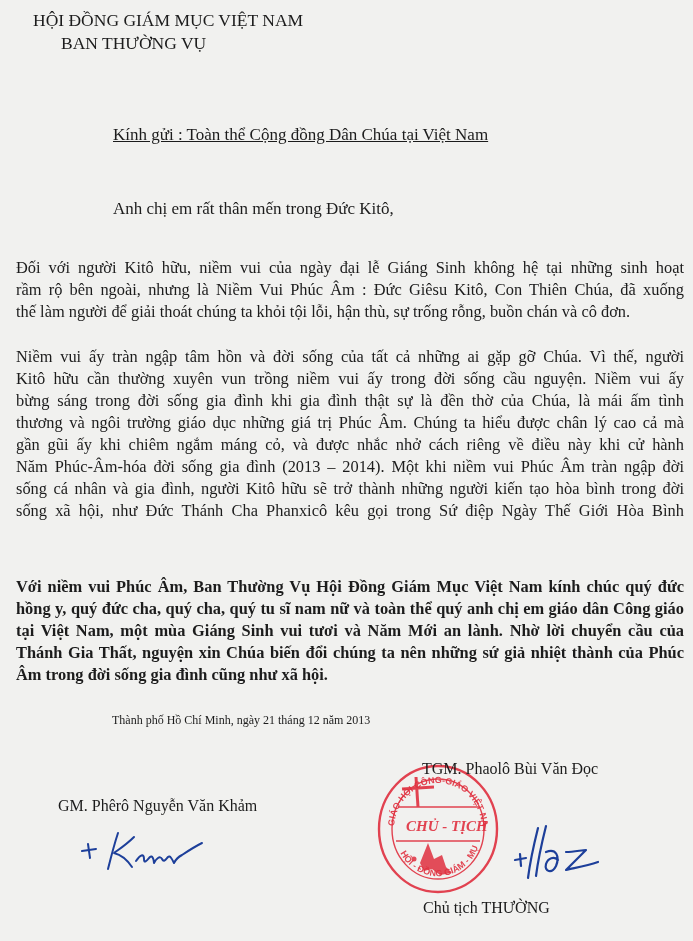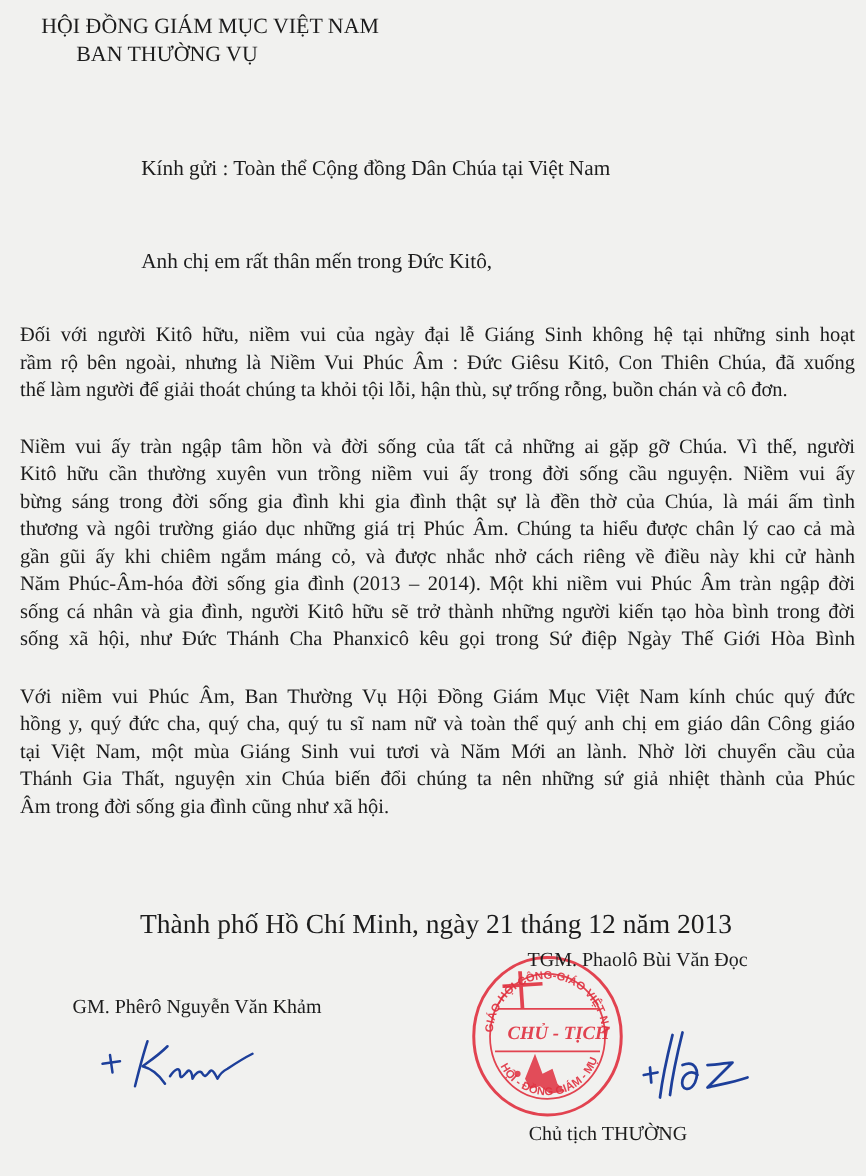--- a/index.html
+++ b/index.html
@@ -24,49 +24,49 @@
     position:absolute; left:376px; top:763px; width:124px; height:132px;
   }
   .sig { position:absolute; }
 </style>
 </head>
 <body>
 
 <div class="abs hdr" style="left:33px;top:10px;">HỘI ĐỒNG GIÁM MỤC VIỆT NAM</div>
 <div class="abs hdr" style="left:61px;top:33px;">BAN THƯỜNG VỤ</div>
 
-<div class="abs body-text" style="left:113px;top:124px;font-size:17px;">Kính gửi : Toàn thể Cộng đồng Dân Chúa tại Việt Nam</div>
+<div class="abs body-text" style="left:113px;top:124px;font-size:17px;text-decoration:underline;">Kính gửi : Toàn thể Cộng đồng Dân Chúa tại Việt Nam</div>
 <div class="abs body-text" style="left:113px;top:198px;font-size:17px;">Anh chị em rất thân mến trong Đức Kitô,</div>
 
 <div class="para" style="top:257px;">
   <span class="line">Đối với người Kitô hữu, niềm vui của ngày đại lễ Giáng Sinh không hệ tại những sinh hoạt</span>
   <span class="line">rầm rộ bên ngoài, nhưng là Niềm Vui Phúc Âm : Đức Giêsu Kitô, Con Thiên Chúa, đã xuống</span>
   <span class="line last">thế làm người để giải thoát chúng ta khỏi tội lỗi, hận thù, sự trống rỗng, buồn chán và cô đơn.</span>
 </div>
 
 <div class="para" style="top:346px;">
   <span class="line">Niềm vui ấy tràn ngập tâm hồn và đời sống của tất cả những ai gặp gỡ Chúa. Vì thế, người</span>
   <span class="line">Kitô hữu cần thường xuyên vun trồng niềm vui ấy trong đời sống cầu nguyện. Niềm vui ấy</span>
   <span class="line">bừng sáng trong đời sống gia đình khi gia đình thật sự là đền thờ của Chúa, là mái ấm tình</span>
   <span class="line">thương và ngôi trường giáo dục những giá trị Phúc Âm. Chúng ta hiểu được chân lý cao cả mà</span>
   <span class="line">gần gũi ấy khi chiêm ngắm máng cỏ, và được nhắc nhở cách riêng về điều này khi cử hành</span>
   <span class="line">Năm Phúc-Âm-hóa đời sống gia đình (2013 – 2014). Một khi niềm vui Phúc Âm tràn ngập đời</span>
   <span class="line">sống cá nhân và gia đình, người Kitô hữu sẽ trở thành những người kiến tạo hòa bình trong đời</span>
   <span class="line">sống xã hội, như Đức Thánh Cha Phanxicô kêu gọi trong Sứ điệp Ngày Thế Giới Hòa Bình</span>
 </div>
 
-<div class="para" style="top:546px;">
+<div class="para" style="top:576px;font-weight:bold;">
   <span class="line">Với niềm vui Phúc Âm, Ban Thường Vụ Hội Đồng Giám Mục Việt Nam kính chúc quý đức</span>
   <span class="line">hồng y, quý đức cha, quý cha, quý tu sĩ nam nữ và toàn thể quý anh chị em giáo dân Công giáo</span>
   <span class="line">tại Việt Nam, một mùa Giáng Sinh vui tươi và Năm Mới an lành. Nhờ lời chuyển cầu của</span>
   <span class="line">Thánh Gia Thất, nguyện xin Chúa biến đổi chúng ta nên những sứ giả nhiệt thành của Phúc</span>
   <span class="line last">Âm trong đời sống gia đình cũng như xã hội.</span>
 </div>
 
-<div class="abs body-text" style="left:112px;top:728px;font-size:22px;">Thành phố Hồ Chí Minh, ngày 21 tháng 12 năm 2013</div>
+<div class="abs body-text" style="left:112px;top:710px;font-size:12px;">Thành phố Hồ Chí Minh, ngày 21 tháng 12 năm 2013</div>
 
 <div class="abs body-text" style="left:58px;top:795px;font-size:16px;">GM. Phêrô Nguyễn Văn Khảm</div>
 <svg class="sig" style="left:78px;top:825px;" width="140" height="52" viewBox="0 0 140 52">
   <g fill="none" stroke="#1d3f9a" stroke-width="2" stroke-linecap="round" stroke-linejoin="round">
     <path d="M4 26 L18 24"></path>
     <path d="M10 19 L12 33"></path>
     <path d="M40 8 C36 20 33 32 30 44"></path>
     <path d="M56 12 C48 20 40 25 36 28 C44 30 50 36 54 42"></path>
     <path d="M58 36 C62 30 66 28 66 34 C66 40 70 34 72 32 C74 30 76 34 76 38 C78 34 82 30 84 34 C86 38 88 34 90 32 C92 30 94 34 96 38 C98 34 100 32 104 30 C110 26 116 22 124 18"></path>
   </g>

